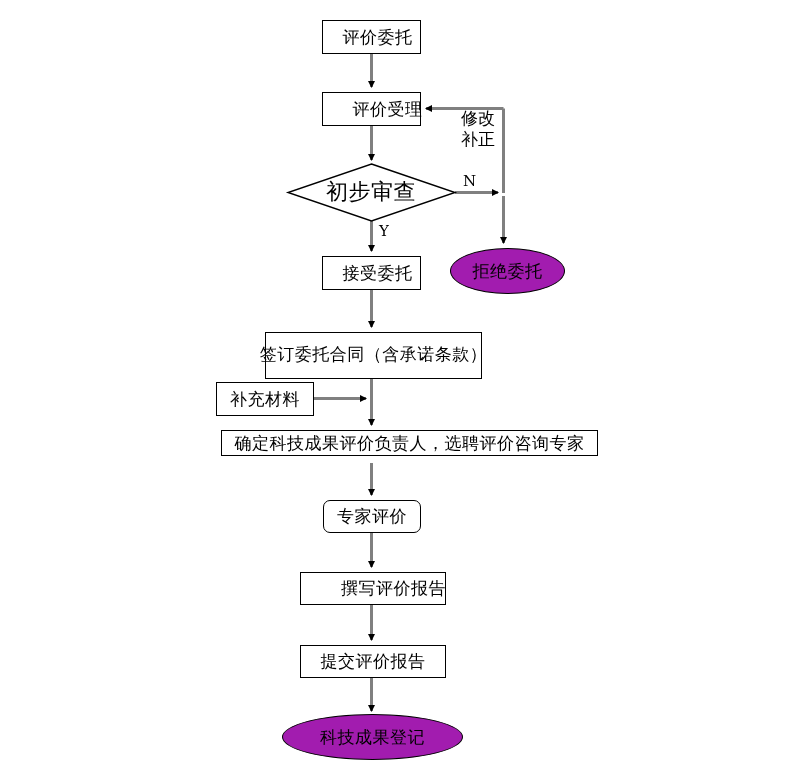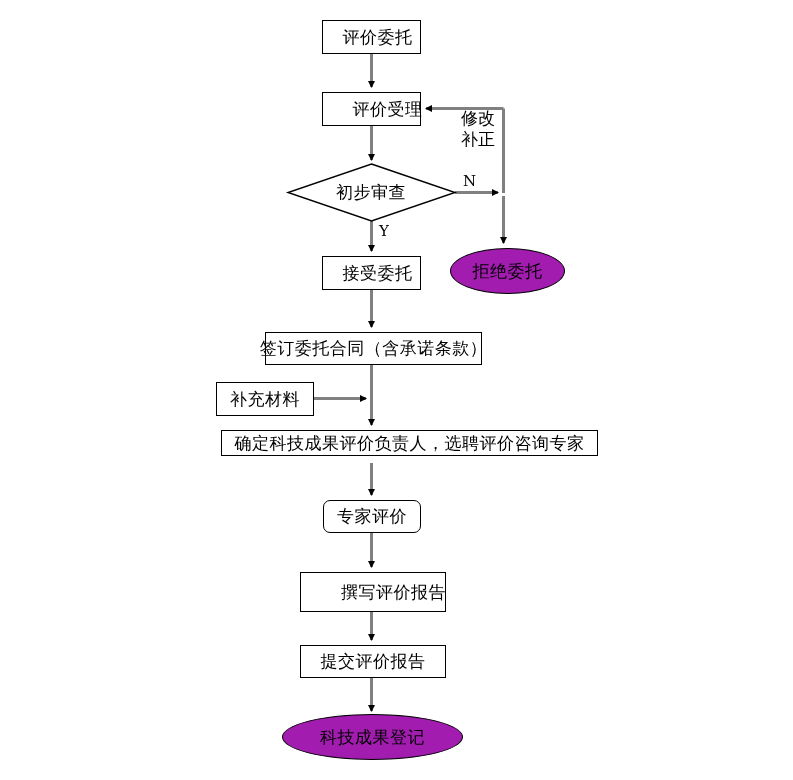--- a/index.html
+++ b/index.html
@@ -45,21 +45,21 @@
   .ellipse-node {
     border: 1px solid #000000;
     border-radius: 50%;
     background: #a21caf;
     font-size: 17px;
     letter-spacing: 0.5px;
   }
   .diamond-label {
     background: transparent;
     border: none;
-    font-size: 17px;
+    font-size: 22px;
     letter-spacing: 0.5px;
   }
   .edge-label {
     position: absolute;
     color: #000000;
     background: transparent;
     z-index: 4;
     white-space: nowrap;
   }
   .edge-label.latin {
@@ -112,29 +112,29 @@
   <div class="node box" style="left:322px; top:20px; width:99px; height:34px;padding-left:12px;">评价委托</div>
 
   <div class="node box" style="left:322px; top:92px; width:99px; height:34px;padding-left:32px;">评价受理</div>
 
   <div class="node diamond-label" style="left:287px; top:164px; width:168px; height:57px;">初步审查</div>
 
   <div class="node ellipse-node" style="left:450px; top:248px; width:115px; height:46px;">拒绝委托</div>
 
   <div class="node box" style="left:322px; top:256px; width:99px; height:34px;padding-left:12px;">接受委托</div>
 
-  <div class="node box" style="left:265px; top:332px; width:217px; height:33px;">签订委托合同（含承诺条款）</div>
+  <div class="node box" style="left:265px; top:332px; width:217px; height:47px;font-family:Liberation Serif, serif;">签订委托合同（含承诺条款）</div>
 
   <div class="node box" style="left:216px; top:382px; width:98px; height:34px;">补充材料</div>
 
   <div class="node box" style="left:221px; top:430px; width:377px; height:26px;">确定科技成果评价负责人，选聘评价咨询专家</div>
 
   <div class="node box" style="left:323px; top:500px; width:98px; height:33px;border-radius:7px;">专家评价</div>
 
-  <div class="node box" style="left:300px; top:572px; width:146px; height:40px;padding-left:41px;">撰写评价报告</div>
+  <div class="node box" style="left:300px; top:572px; width:146px; height:33px;padding-left:41px;">撰写评价报告</div>
 
   <div class="node box" style="left:300px; top:645px; width:146px; height:33px;">提交评价报告</div>
 
   <div class="node ellipse-node" style="left:282px; top:714px; width:181px; height:46px;">科技成果登记</div>
 
   <div class="edge-label latin" style="left:463px; top:172px;">N</div>
 
   <div class="edge-label latin" style="left:379px; top:222px;">Y</div>
 
   <div class="edge-label cjk" style="left:461px; top:108px;">修改</div>

